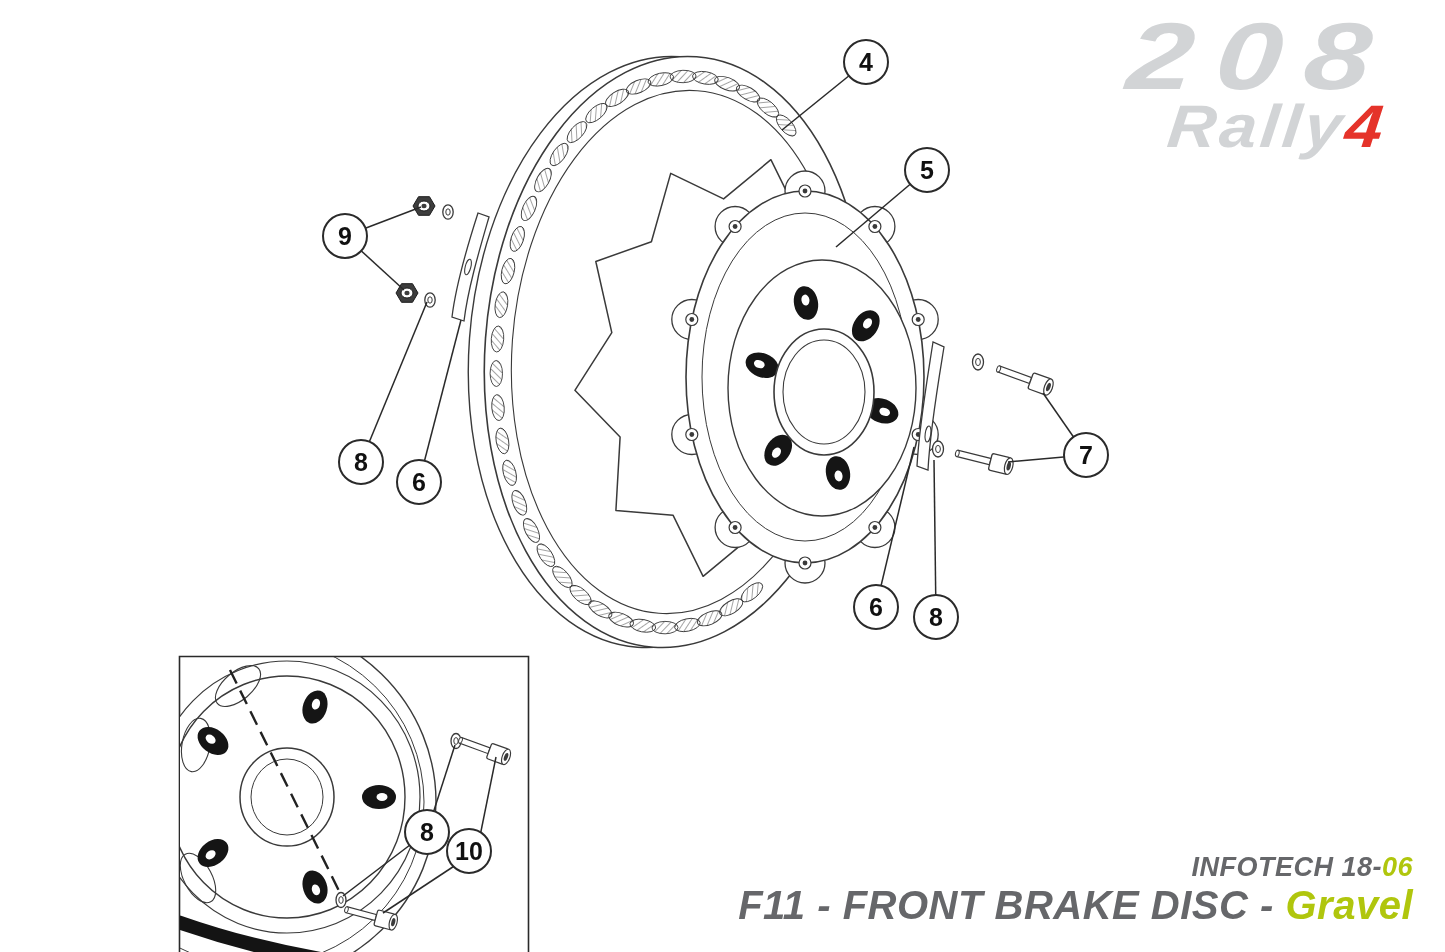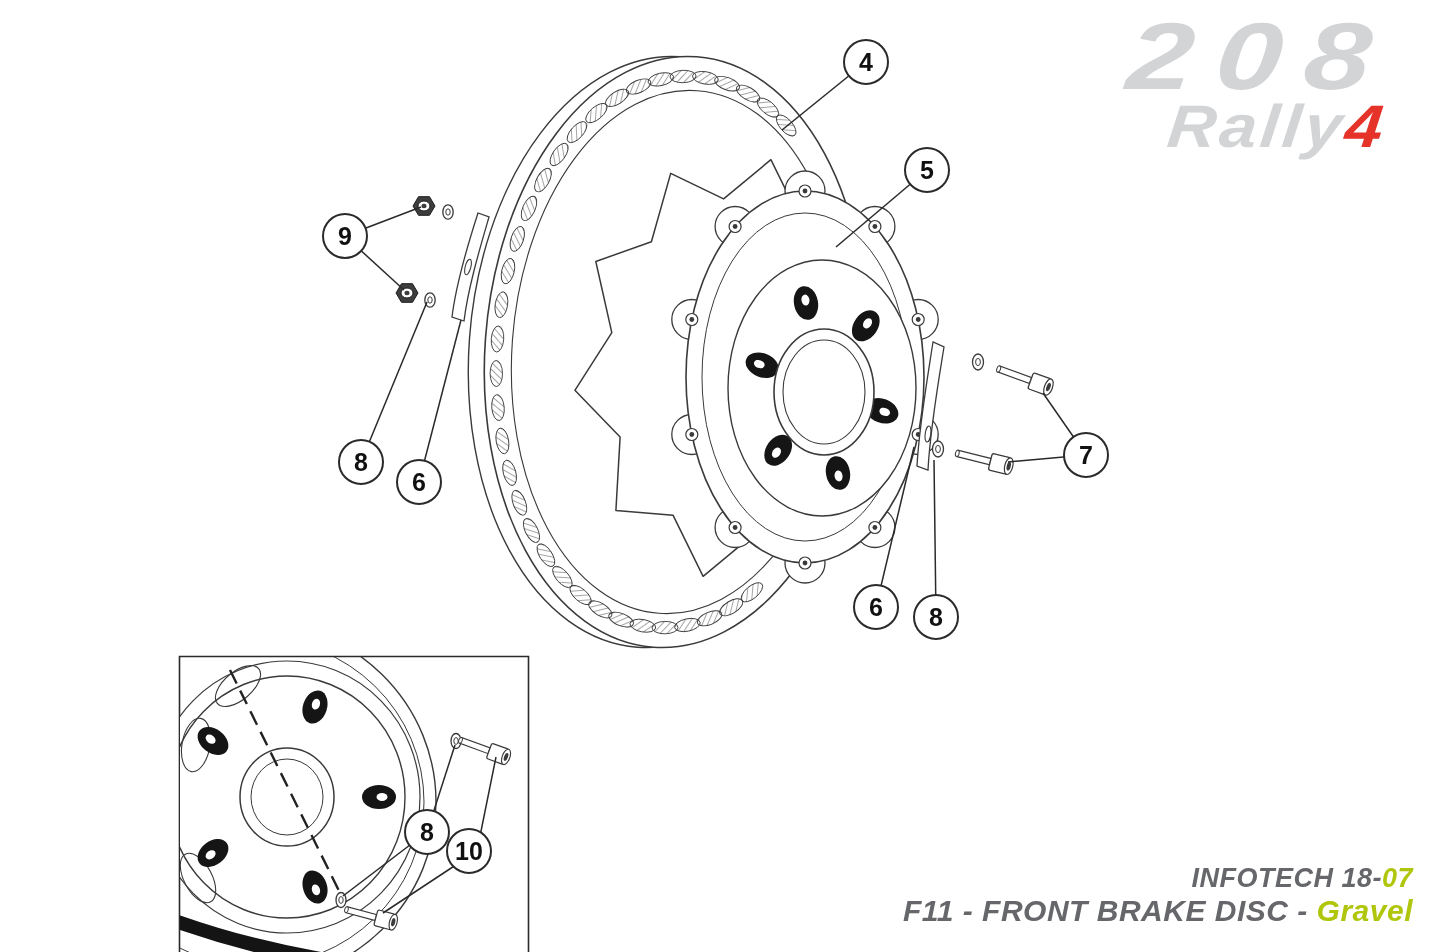--- a/index.html
+++ b/index.html
@@ -10,21 +10,21 @@
     position:absolute;width:46px;height:46px;border:2.5px solid #2a2a2a;border-radius:50%;
     background:#fff;display:flex;align-items:center;justify-content:center;
     font-weight:bold;font-size:25px;color:#111;
   }
   .logo{position:absolute;top:16px;right:54px;text-align:right;font-style:italic;font-weight:bold;transform:skewX(-6deg);}
   .logo-model{font-size:95px;line-height:0.86;color:var(--logo-gray,#d2d4d6);letter-spacing:18px;transform:scaleX(1.25);transform-origin:100% 50%;}
   .logo-series{font-size:60px;line-height:0.95;color:var(--logo-gray,#d2d4d6);letter-spacing:3px;transform:scaleX(1.12);transform-origin:100% 50%;}
   .logo-series .accent{color:var(--logo-red,#e5332a);}
   .footer{position:absolute;right:32px;bottom:24px;text-align:right;font-weight:bold;font-style:italic;color:var(--text-gray,#66676a);}
   .footer-line1{font-size:27px;letter-spacing:0.5px;}
-  .footer-line2{font-size:30px;letter-spacing:0.5px;}
+  .footer-line2{font-size:40px;letter-spacing:0.5px;}
   .accent-green{color:var(--accent-green,#b0c60d);}
 </style>
 </head>
 <body>
 
 <svg id="diagram" width="1445" height="952" viewBox="0 0 1445 952">
   <defs>
     <pattern id="hatch" patternUnits="userSpaceOnUse" width="5" height="5" patternTransform="rotate(45)">
       <line x1="0" y1="0" x2="0" y2="5" stroke="#4a4a4a" stroke-width="1"></line>
     </pattern>
@@ -354,15 +354,15 @@
 <div class="callout" style="left:913px;top:594px">8</div>
 <div class="callout" style="left:404px;top:809px">8</div>
 <div class="callout" style="left:446px;top:828px">10</div>
 
 <div class="logo">
   <div class="logo-model">208</div>
   <div class="logo-series"><span>Rally</span><span class="accent">4</span></div>
 </div>
 
 <div class="footer">
-  <div class="footer-line1"><span>INFOTECH 18-</span><span class="accent-green">07</span></div>
+  <div class="footer-line1"><span>INFOTECH 18-</span><span class="accent-green">06</span></div>
   <div class="footer-line2"><span>F11 - FRONT BRAKE DISC - </span><span class="accent-green">Gravel</span></div>
 </div>
 
 </body></html>

